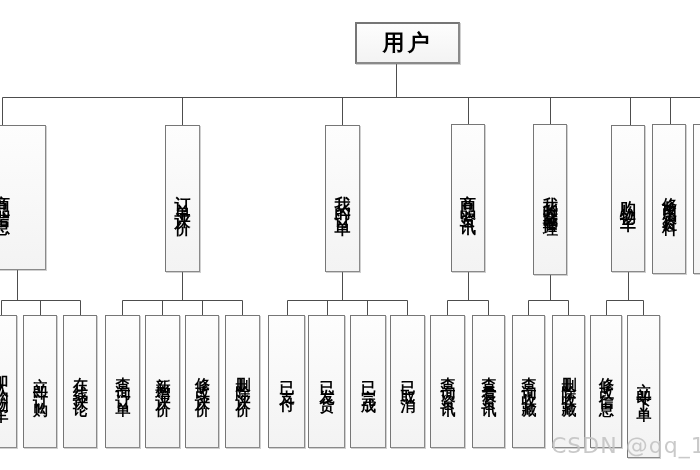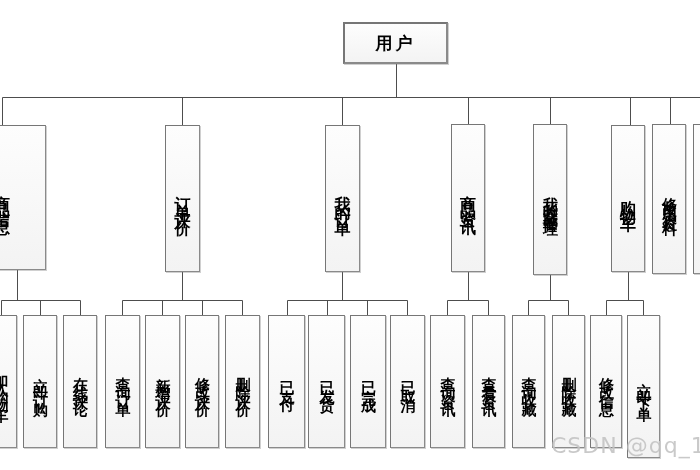--- a/index.html
+++ b/index.html
@@ -10,21 +10,21 @@
   .lines{position:absolute;left:0;top:0;}
   .box{
     position:absolute;box-sizing:border-box;
     background:linear-gradient(180deg,#fdfdfd 0%,#f3f3f3 100%);
     border:1px solid #767676;
     border-right-color:#8a8a8a;border-bottom-color:#8a8a8a;
     box-shadow:1px 1px 0 rgba(120,120,120,.35);
     display:flex;align-items:center;justify-content:center;
     font-weight:700;
   }
-  .root{border-width:2px;font-size:17px;letter-spacing:3px;}
+  .root{border-width:2px;font-size:22px;letter-spacing:3px;margin-left:12px;}
   .vt{
     writing-mode:vertical-rl;text-orientation:upright;
     font-size:16px;letter-spacing:.5em;line-height:1;
   }
   .v6 .vt{font-size:15px;letter-spacing:.32em;}
   .leaf .vt{font-size:15px;letter-spacing:.55em;}
   .watermark{
     position:absolute;left:551px;top:433px;
     font-size:22px;font-weight:400;color:rgba(195,195,195,.9);
     white-space:nowrap;letter-spacing:1px;

